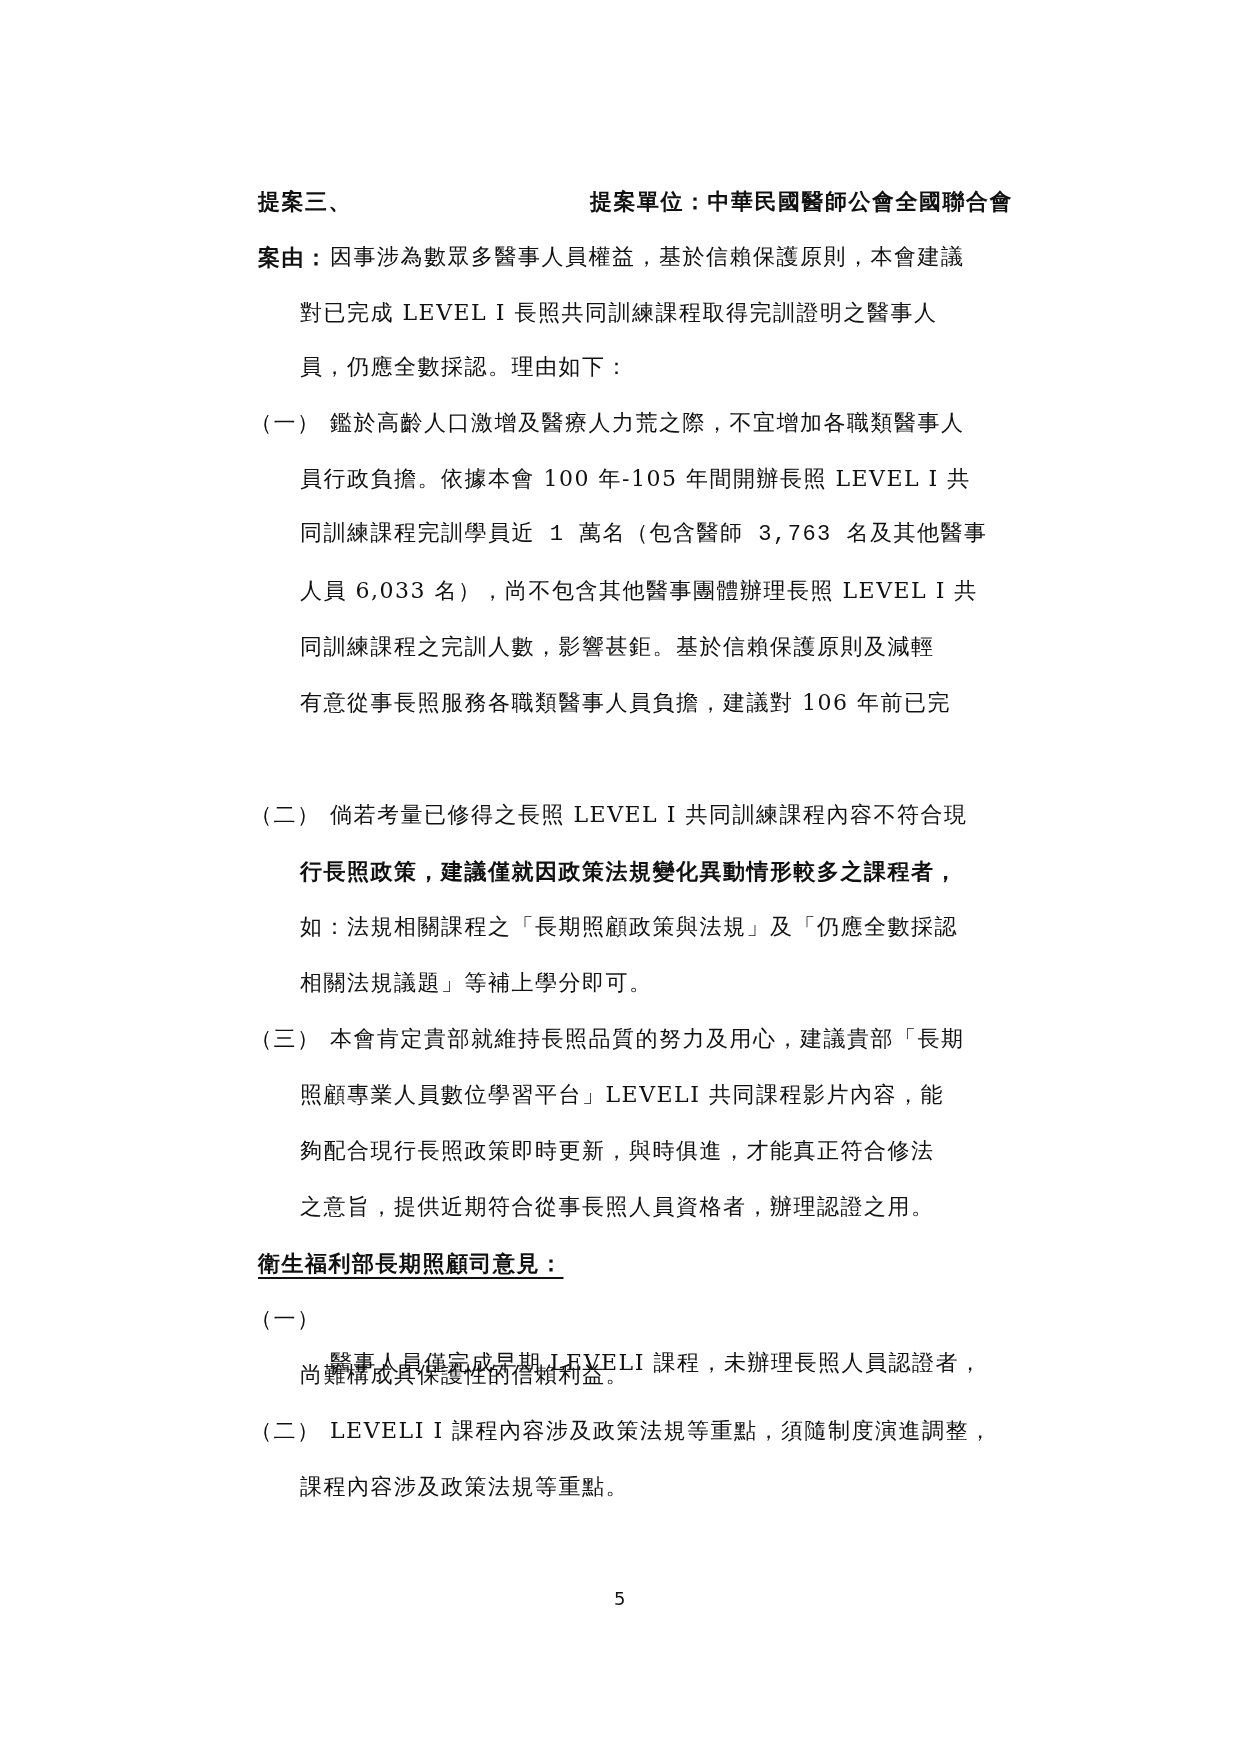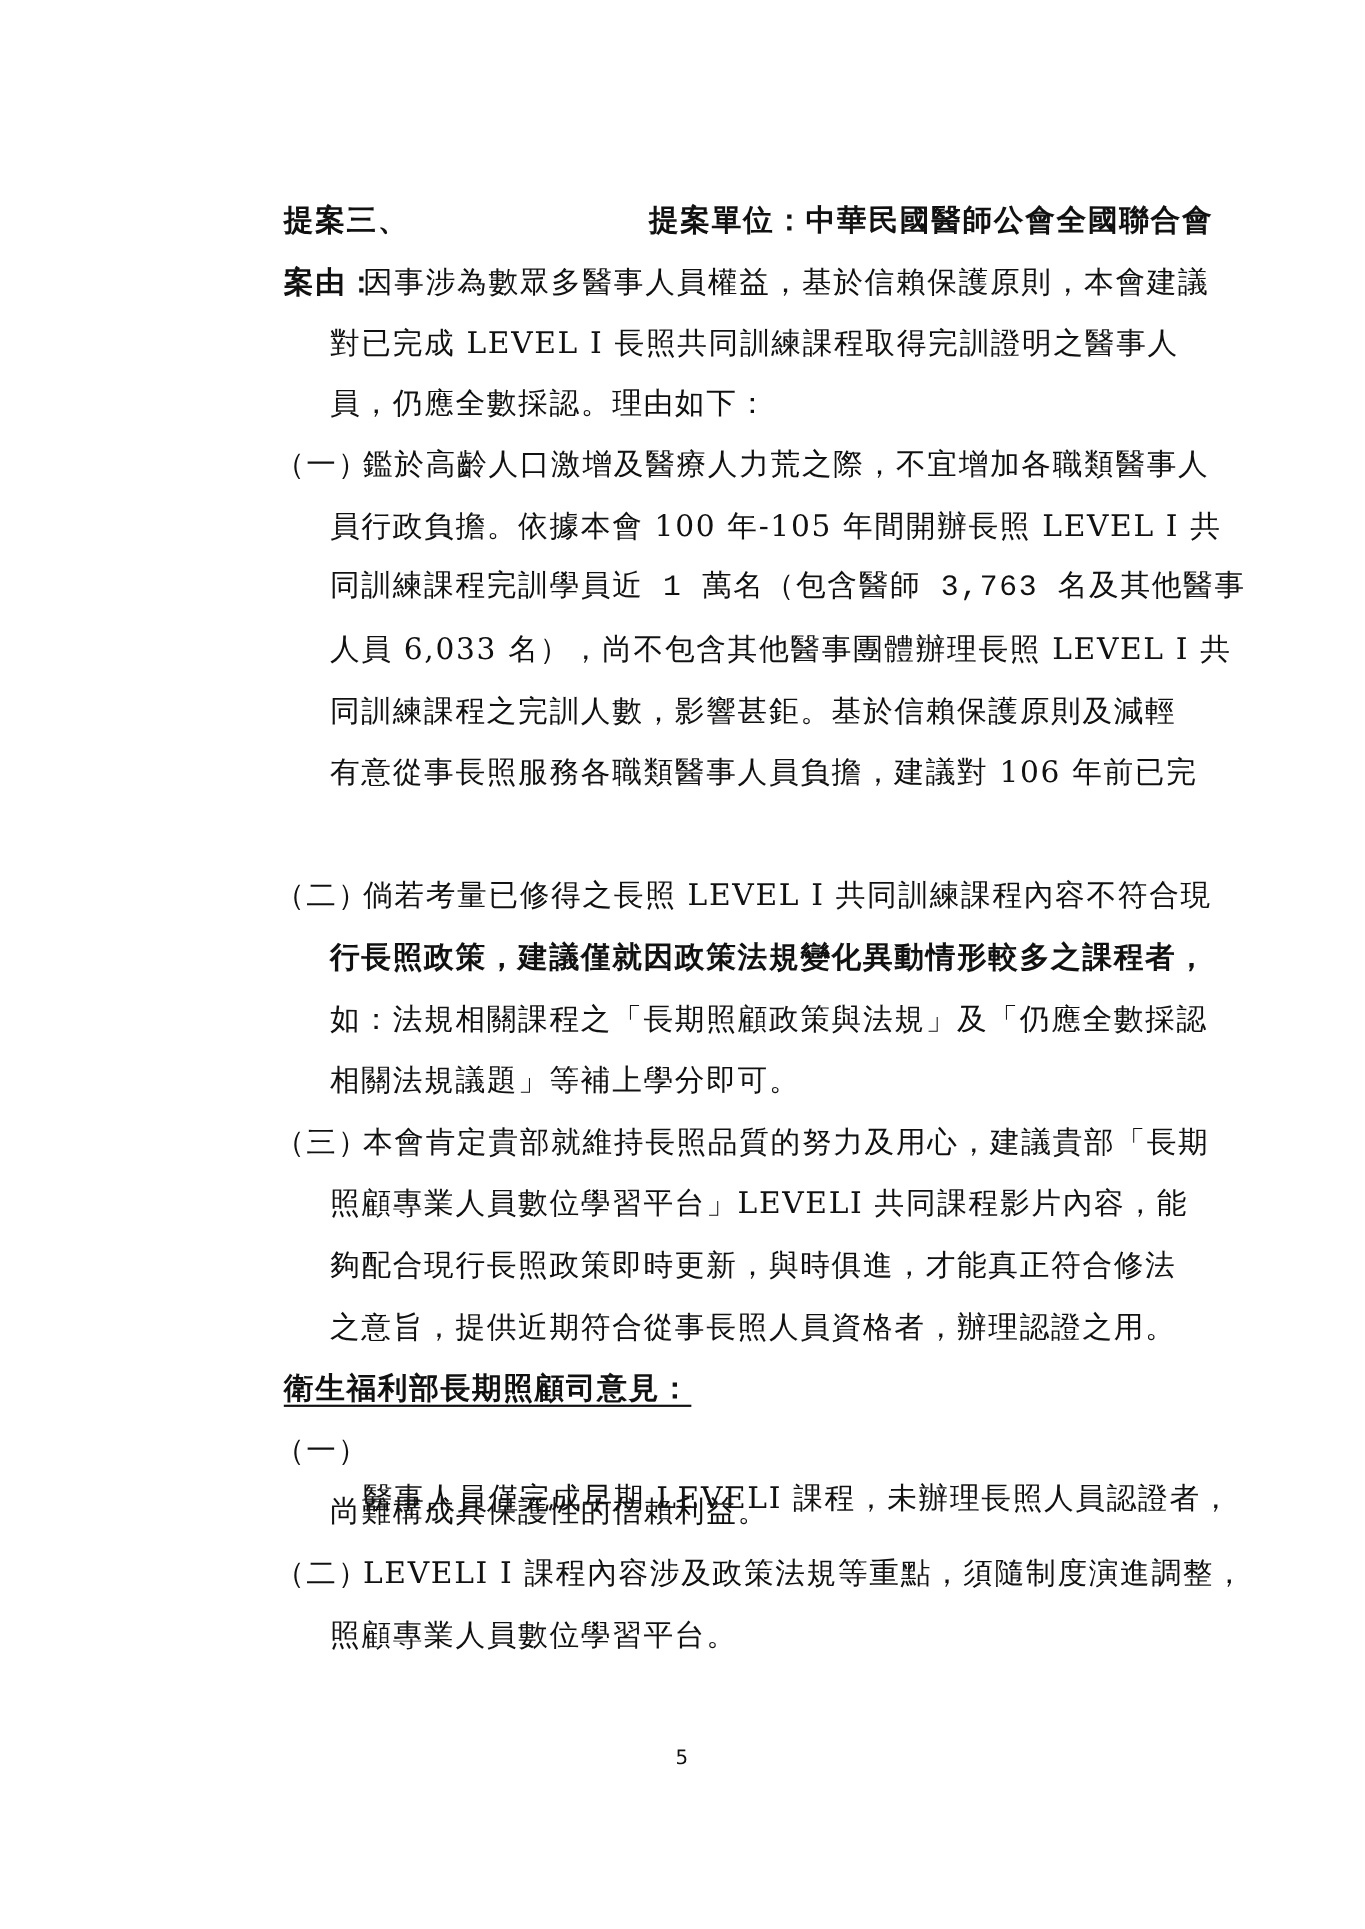--- a/index.html
+++ b/index.html
@@ -3,21 +3,21 @@
   <meta charset="utf-8">
   <style>
     html, body { margin: 0; padding: 0; background: #ffffff; }
     body {
       width: 1241px; height: 1754px; position: relative; overflow: hidden;
       font-family: "DejaVu Serif", "Liberation Serif", serif;
       color: #111111;
     }
     .page { position: absolute; left: 0; top: 0; width: 1241px; height: 1754px; }
     .line {
-      position: absolute; font-size: 27px; line-height: 34px; white-space: nowrap;
+      position: absolute; font-size: 22px; line-height: 34px; white-space: nowrap;
       letter-spacing: 1.5px;
     }
     .bold { font-weight: bold; }
     .header-left { left: 258px; top: 184px; }
     .header-right { left: 590px; top: 184px; }
     .ind-label { left: 258px; }
     .item-num { left: 250px; }
     .item-text { left: 330px; }
     .cont-text { left: 300px; }
     .section-title { left: 258px; text-decoration: underline; text-underline-offset: 6px; }
@@ -60,16 +60,16 @@
   <div class="line cont-text" style="top:1190px;">之意旨，提供近期符合從事長照人員資格者，辦理認證之用。</div>
 
   <div class="line bold section-title" style="top:1246px;">衛生福利部長期照顧司意見：</div>
 
   <div class="line item-num" style="top:1302px;">（一）</div>
   <div class="line item-text" style="top:1302px;margin-top:44px;">醫事人員僅完成早期 LEVELI 課程，未辦理長照人員認證者，</div>
   <div class="line cont-text" style="top:1358px;">尚難構成具保護性的信賴利益。</div>
 
   <div class="line item-num" style="top:1414px;">（二）</div>
   <div class="line item-text" style="top:1414px;">LEVELI I 課程內容涉及政策法規等重點，須隨制度演進調整，</div>
-  <div class="line cont-text" style="top:1470px;">照顧專業人員數位學習平台。</div>
+  <div class="line cont-text" style="top:1470px;">課程內容涉及政策法規等重點。</div>
 
   <div class="page-num">5</div>
 </div>
 
 </body></html>

